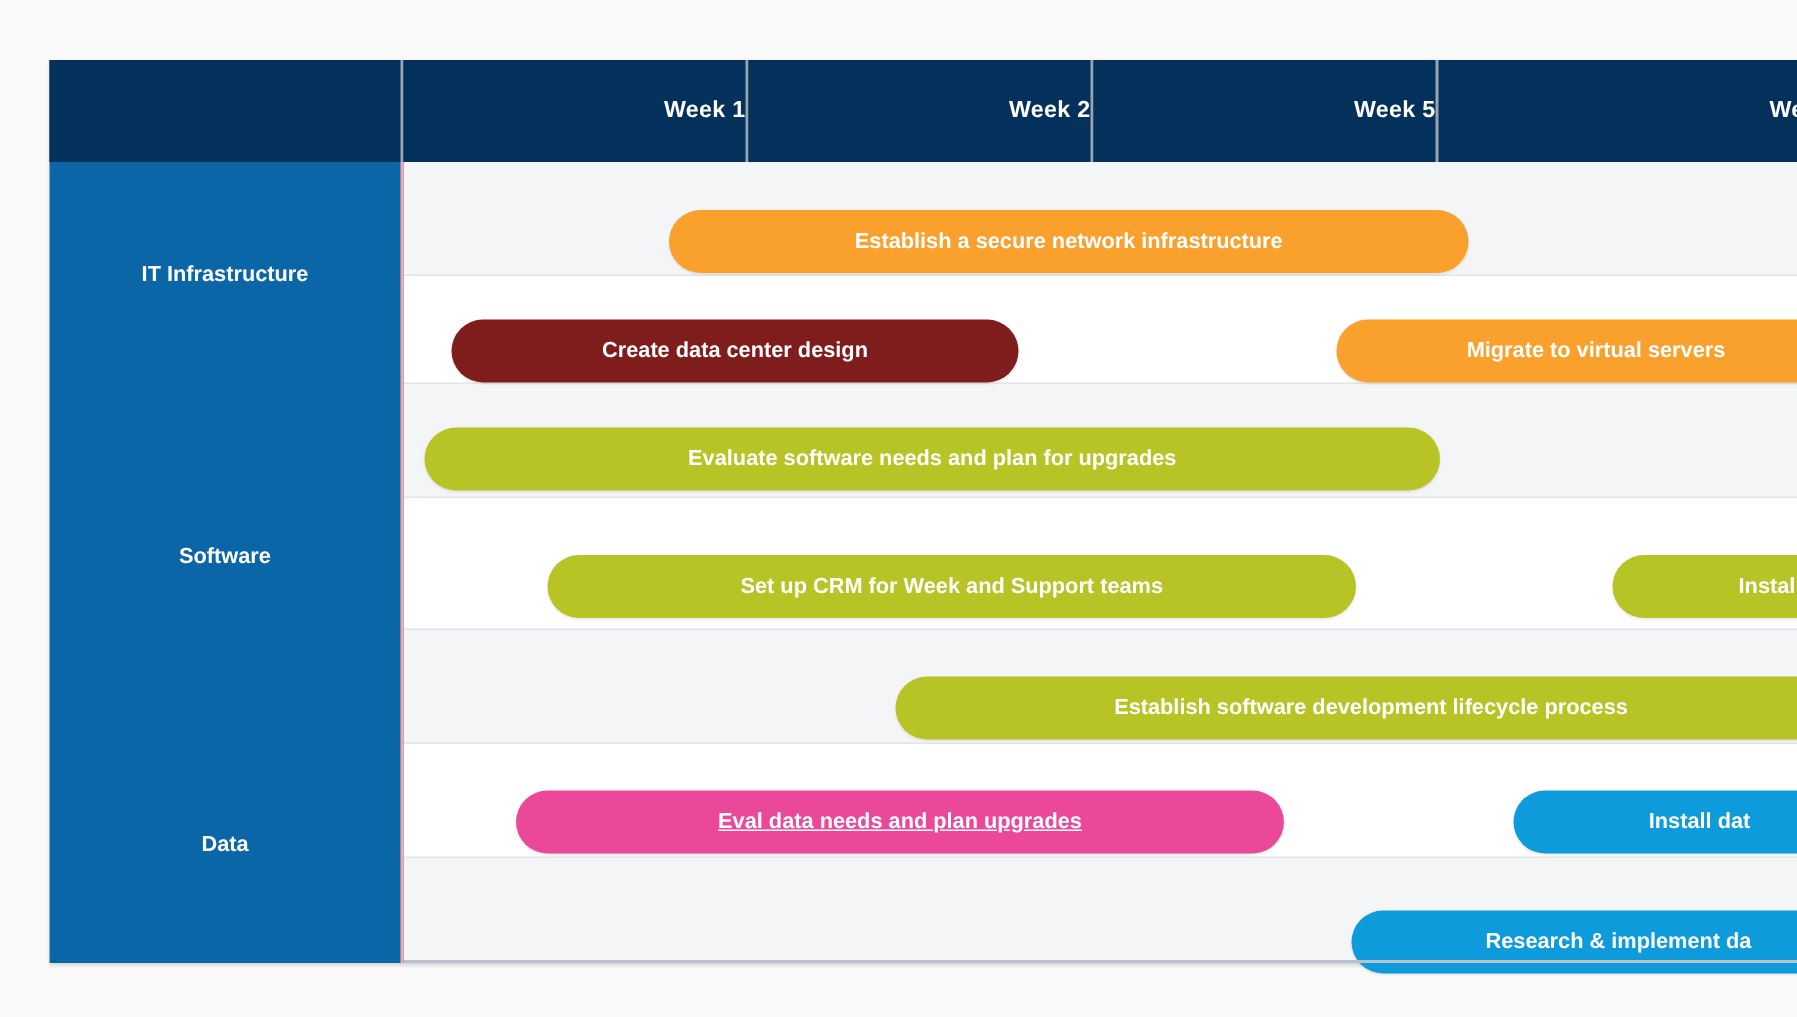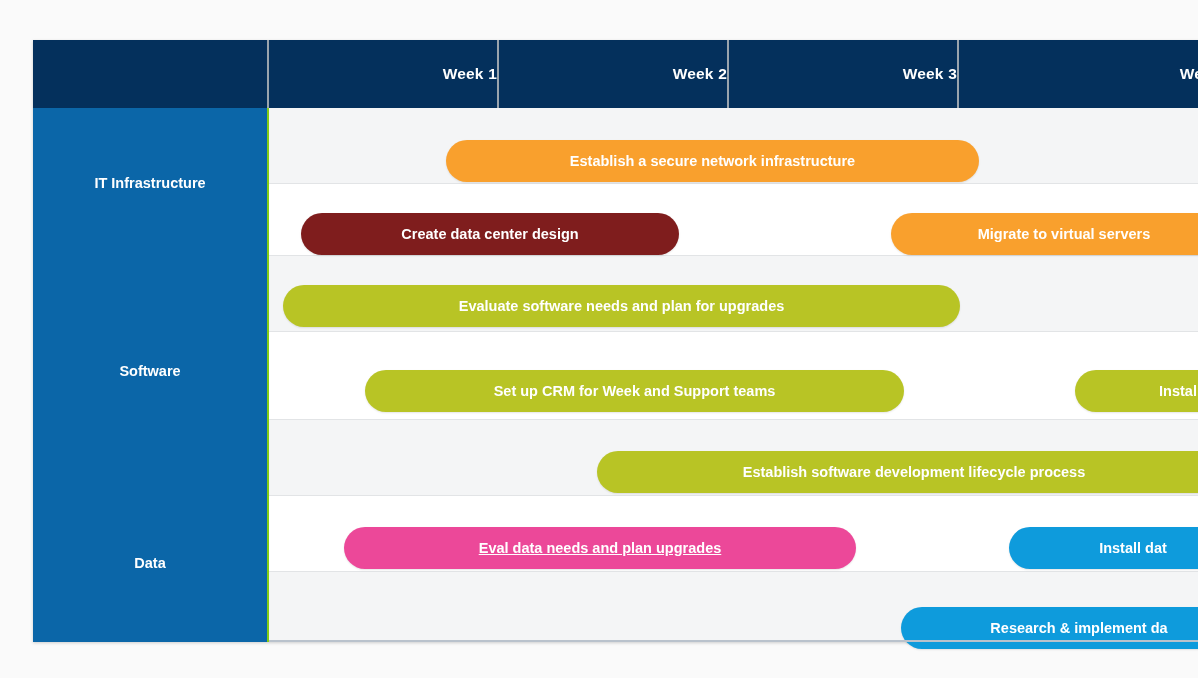--- a/index.html
+++ b/index.html
@@ -75,21 +75,21 @@
   }
 
   
   .category-column {
     position: absolute;
     left: 0;
     top: 0;
     width: 236px;
     height: 100%;
     background: #0b66a8;
-    border-right: 2px solid #84cc16;
+    border-right: 2px solid #fca5a5;
     box-sizing: border-box;
     z-index: 3;
   }
   .category-label {
     position: absolute;
     left: 0;
     width: 100%;
     text-align: center;
     color: #ffffff;
     font-size: 14.5px;
@@ -159,21 +159,21 @@
 
     <div class="header-row">
       <div class="header-corner"></div>
       <div class="header-week">
         <span>Week 1</span>
       </div>
       <div class="header-week">
         <span>Week 2</span>
       </div>
       <div class="header-week">
-        <span>Week 3</span>
+        <span>Week 5</span>
       </div>
       <div class="header-week">
         <span>Week 4</span>
       </div>
     </div>
 
     <div class="body-area">
 
       <div class="category-column">
         <div class="category-label" style="top:75px;">IT Infrastructure</div>

